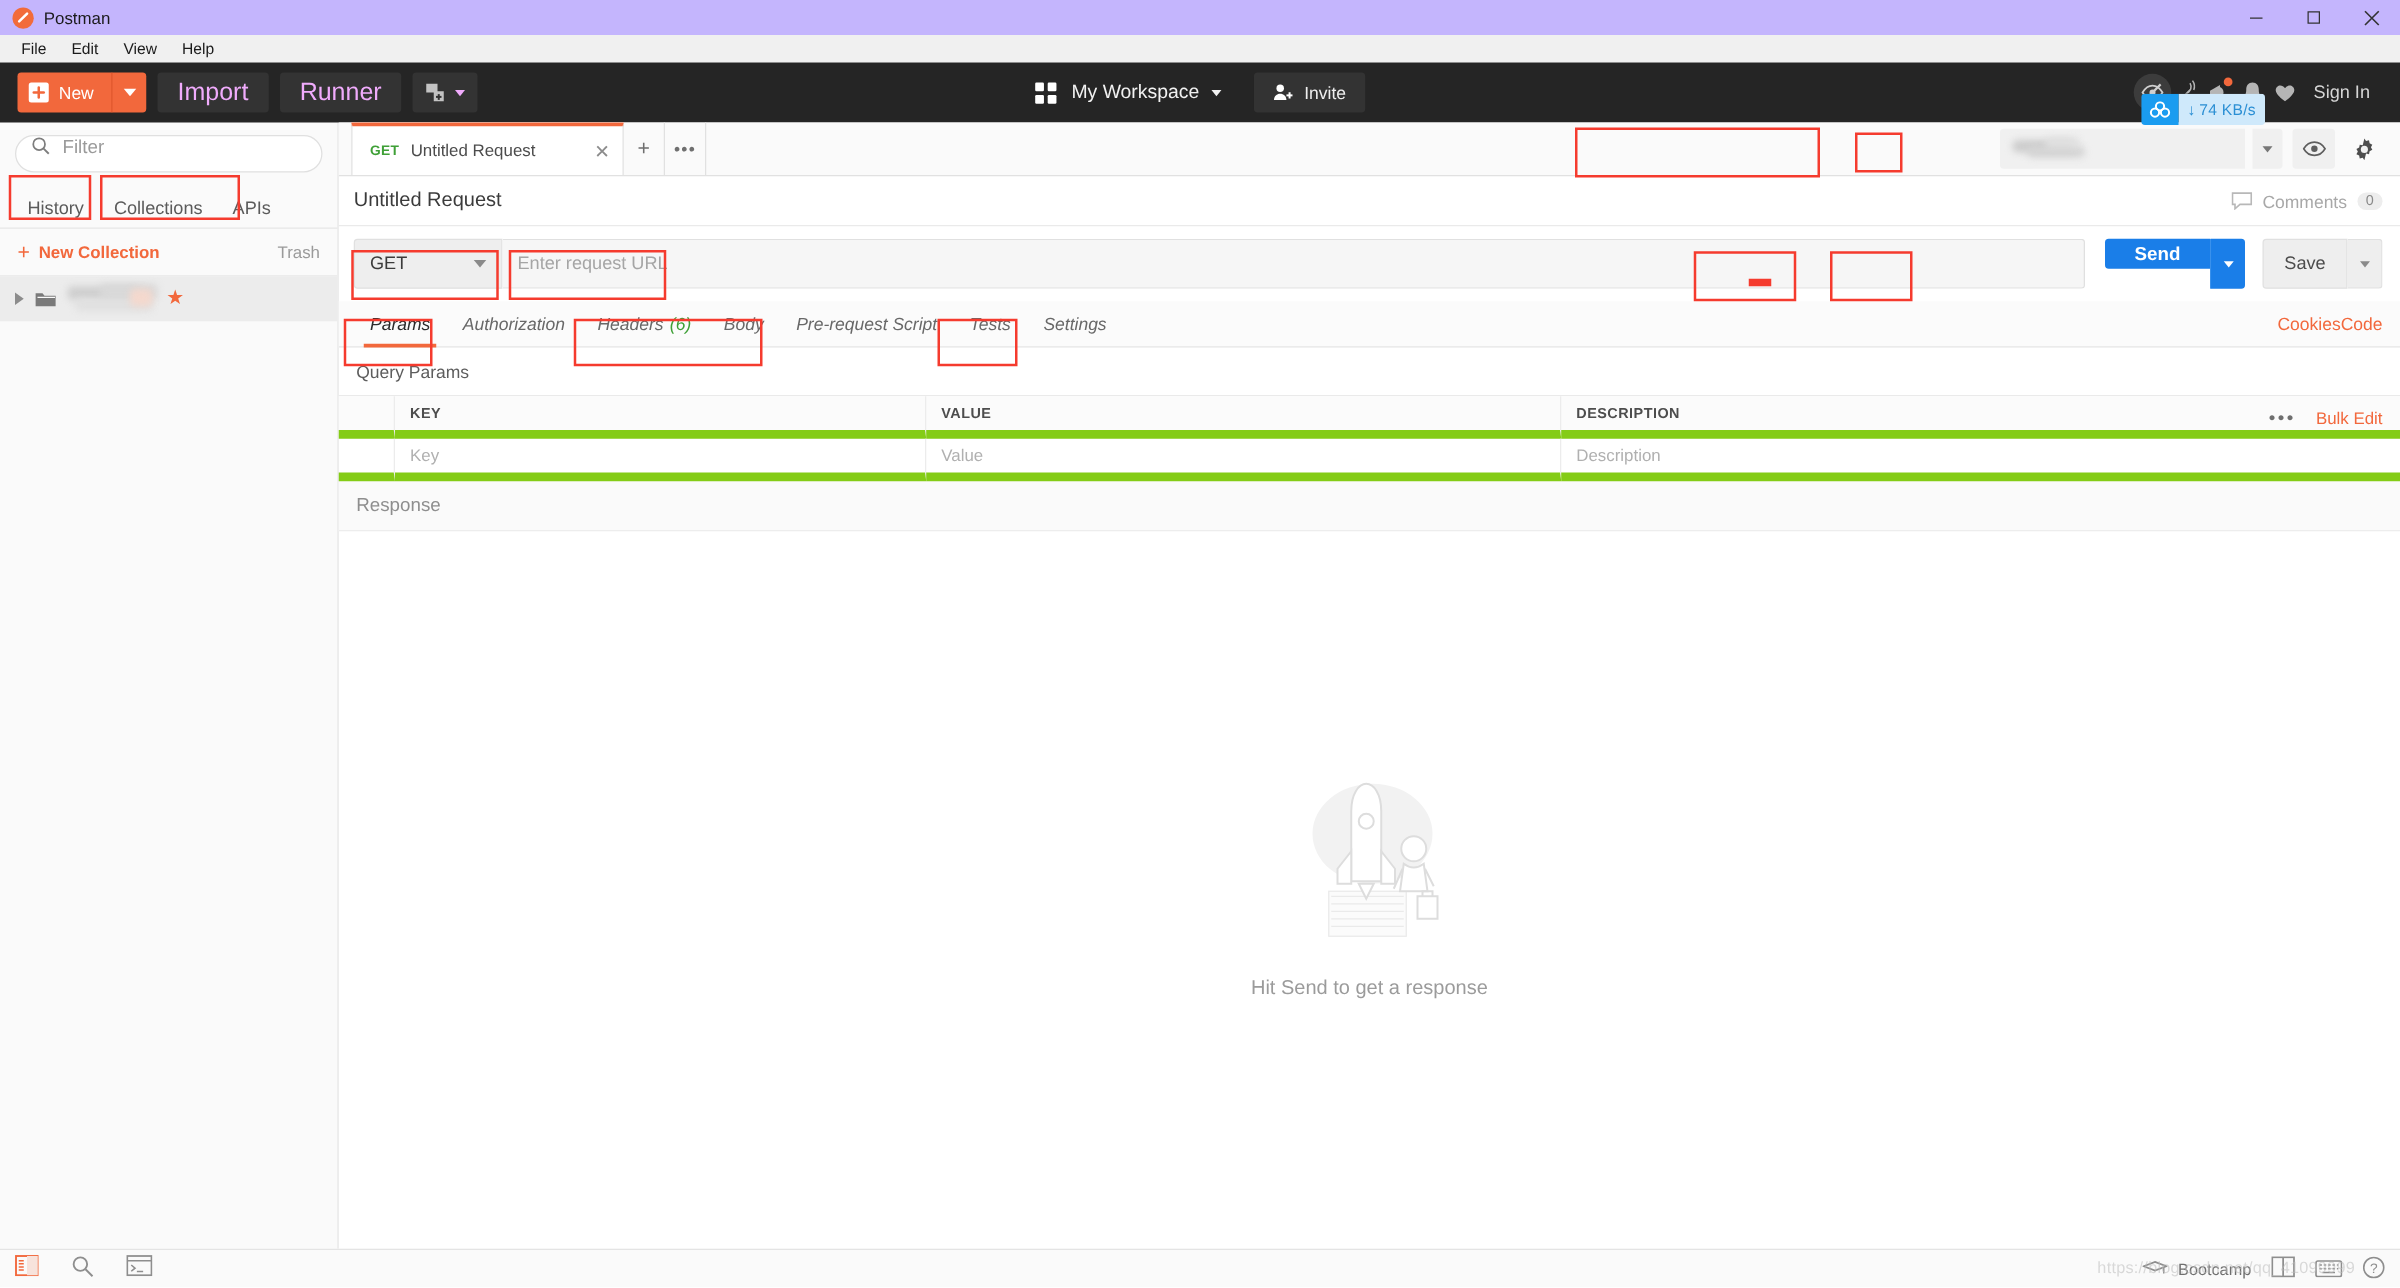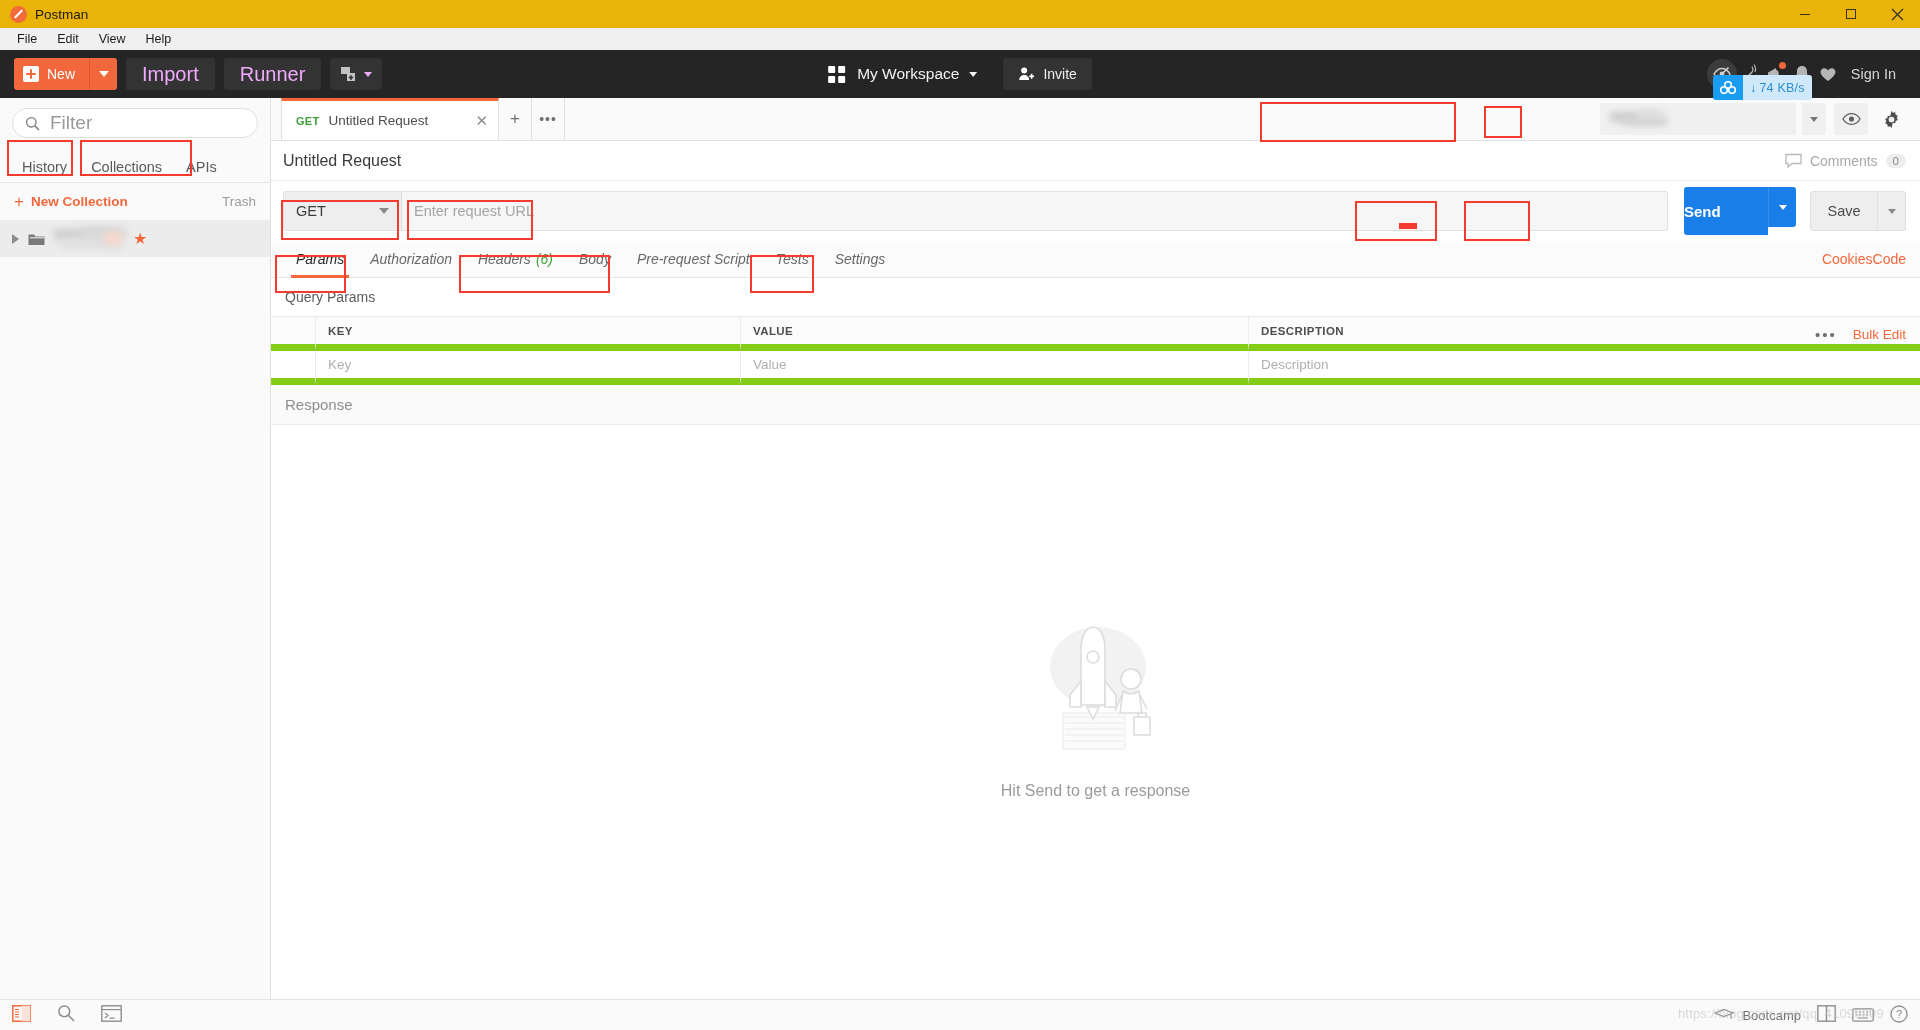--- a/index.html
+++ b/index.html
@@ -5,21 +5,21 @@
   * { box-sizing: border-box; margin: 0; padding: 0; }
   html, body {
     width: 1920px; height: 1030px;
     font-family: "Liberation Sans", sans-serif;
     background: #fff; overflow: hidden;
   }
   .app { width: 1920px; height: 1030px; display: flex; flex-direction: column; position: relative; }
 
   
   .titlebar {
-    height: 28px; background: #eab308; display: flex; align-items: center;
+    height: 28px; background: #c4b5fd; display: flex; align-items: center;
     padding-left: 10px; flex: 0 0 28px; border-bottom: 0px solid #e6e6e6;
   }
   .tb-logo { width: 17px; height: 17px; border-radius: 50%; background: #f26b3a; position: relative; margin-right: 8px; }
   .tb-logo::after {
     content: ""; position: absolute; left: 3px; top: 7.5px; width: 11px; height: 2px;
     background: #fff; transform: rotate(-45deg); border-radius: 1px;
   }
   .tb-title { font-size: 13.5px; color: #1b1b1b; }
   .tb-winbtns { margin-left: auto; display: flex; height: 28px; }
   .tb-winbtn { width: 46px; height: 28px; display: flex; align-items: center; justify-content: center; color: #333; font-size: 14px; }
@@ -88,21 +88,21 @@
   .netbadge .nb-txt { background: #cfe9fb; color: #2b8fd4; padding: 0 7px; height: 25px; display: flex; align-items: center; letter-spacing: .2px; }
 
   
   .body { display: flex; flex: 1 1 auto; min-height: 0; }
 
   
   .sidebar { width: 271px; flex: 0 0 271px; background: #fafafa; border-right: 1px solid #e1e1e1; display: flex; flex-direction: column; }
   .filterwrap { padding: 10px 12px 8px 12px; }
   .filterbox {
     height: 30px; border: 1px solid #e0e0e0; border-radius: 15px; background: #fff;
-    display: flex; align-items: center; padding: 0 12px; color: #9a9a9a; font-size: 19px;
+    display: flex; align-items: flex-start; padding: 0 12px; color: #9a9a9a; font-size: 15px;
   }
   .filterbox .sicon { margin-right: 10px; display: flex; }
   .sb-tabs { display: flex; align-items: flex-end; height: 37px; padding: 0 0 0 10px; border-bottom: 1px solid #e6e6e6; position: relative; }
   .sb-tab { font-size: 14.5px; color: #5a5a5a; padding: 0 12px; line-height: 30px; position: relative; }
   .sb-actions { height: 38px; display: flex; align-items: center; padding: 0 14px 0 14px; border-bottom: 1px solid #ececec; }
   .newcoll { color: #f2683c; font-size: 13.5px; display: flex; align-items: center; font-weight: bold; }
   .newcoll .plus { font-size: 17px; margin-right: 7px; font-weight: normal; line-height: 1; }
   .trash { margin-left: auto; color: #9a9a9a; font-size: 13.5px; }
   .coll-row { height: 36px; background: #ececec; display: flex; align-items: center; padding-left: 12px; gap: 9px; }
   .chev-right { width: 0; height: 0; border-top: 5px solid transparent; border-bottom: 5px solid transparent; border-left: 7px solid #8c8c8c; }
@@ -144,21 +144,21 @@
   .urlbar { height: 60px; display: flex; align-items: center; padding: 0 14px 0 12px; gap: 0; }
   .methodsel {
     width: 119px; height: 40px; background: #eeeeee; border: 1px solid #e0e0e0; border-radius: 3px 0 0 3px;
     display: flex; align-items: center; justify-content: space-between; padding: 0 12px; font-size: 14.5px; color: #3b3b3b;
   }
   .urlinput {
     flex: 1 1 auto; height: 40px; background: #f6f6f6; border: 1px solid #e0e0e0; border-left: none;
     border-radius: 0 3px 3px 0; display: flex; align-items: center; padding: 0 12px; color: #a5a5a5; font-size: 14.5px;
   }
   .sendwrap { display: flex; margin-left: 16px; }
-  .sendbtn { background: #1a7ee8; color: #fff; height: 48px; width: 84px; display: flex; align-items: center; justify-content: flex-start; border-radius: 3px 0 0 3px; font-size: 15px; font-weight: bold; position: relative; }
+  .sendbtn { background: #1a7ee8; color: #fff; height: 24px; width: 84px; display: flex; align-items: center; justify-content: center; border-radius: 3px 0 0 3px; font-size: 15px; font-weight: bold; position: relative; }
   .sendcaret { background: #1a7ee8; color: #fff; width: 28px; height: 40px; display: flex; align-items: center; justify-content: center; border-radius: 0 3px 3px 0; border-left: 1px solid #3a91ec; }
   .savewrap { display: flex; margin-left: 14px; }
   .savebtn { background: #eeeeee; border: 1px solid #e0e0e0; color: #4c4c4c; height: 40px; width: 68px; display: flex; align-items: center; justify-content: center; border-radius: 3px 0 0 3px; font-size: 14.5px; }
   .savecaret { background: #eeeeee; border: 1px solid #e0e0e0; border-left: none; color: #8a8a8a; width: 28px; height: 40px; display: flex; align-items: center; justify-content: center; border-radius: 0 3px 3px 0; }
 
   
   .reqtabs { height: 37px; display: flex; align-items: center; padding: 0 14px 0 12px; border-bottom: 1px solid #e6e6e6; background: #fbfbfb; }
   .rqtab { font-size: 14px; color: #686868; padding: 0 13px; line-height: 34px; position: relative; height: 37px; display: flex; align-items: center; font-style: italic; }
   .rqtab.active { color: #2b2b2b; }
   .rqtab.active::after { content: ""; position: absolute; left: 8px; right: 8px; bottom: 0; height: 3px; background: #f2683c; }

